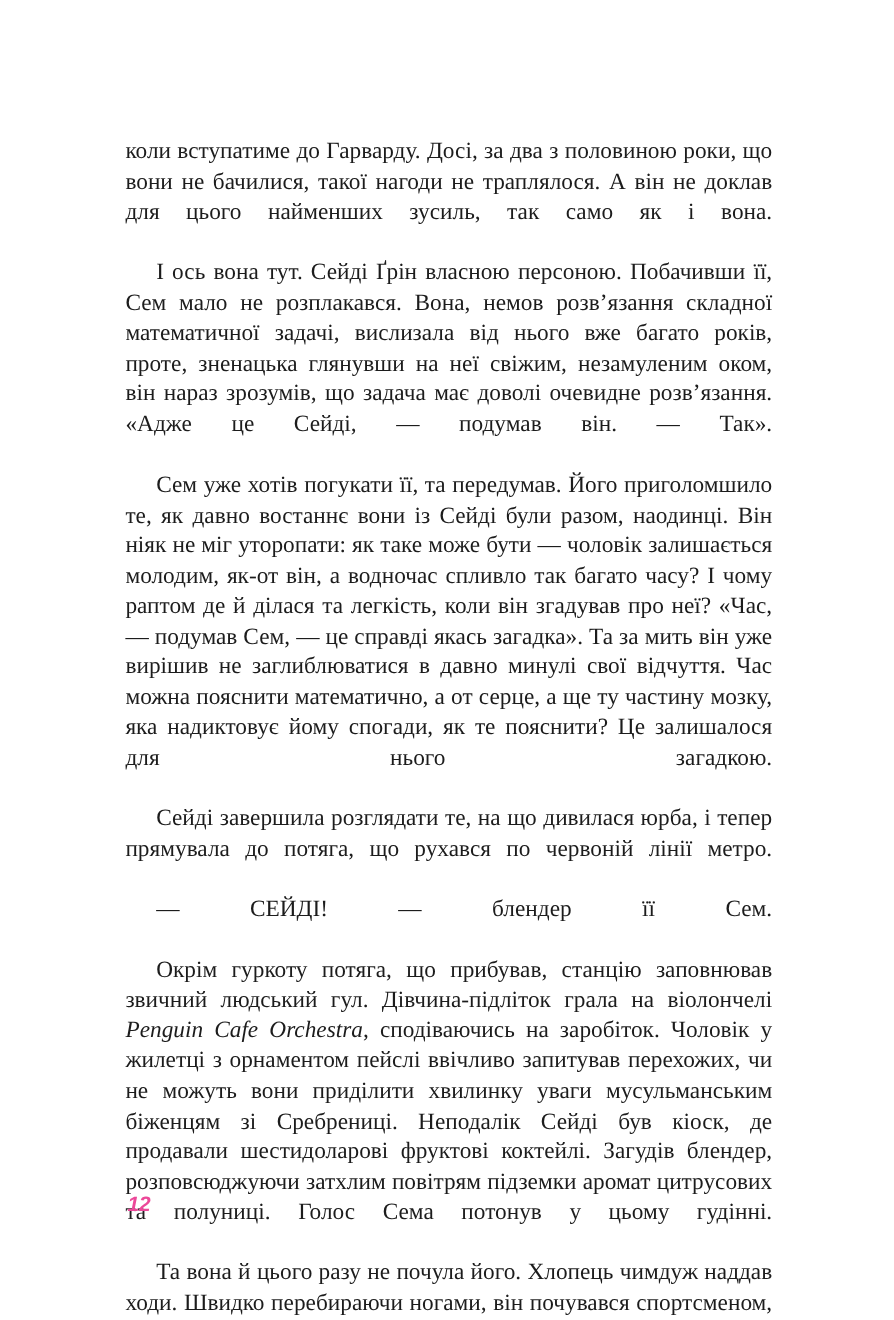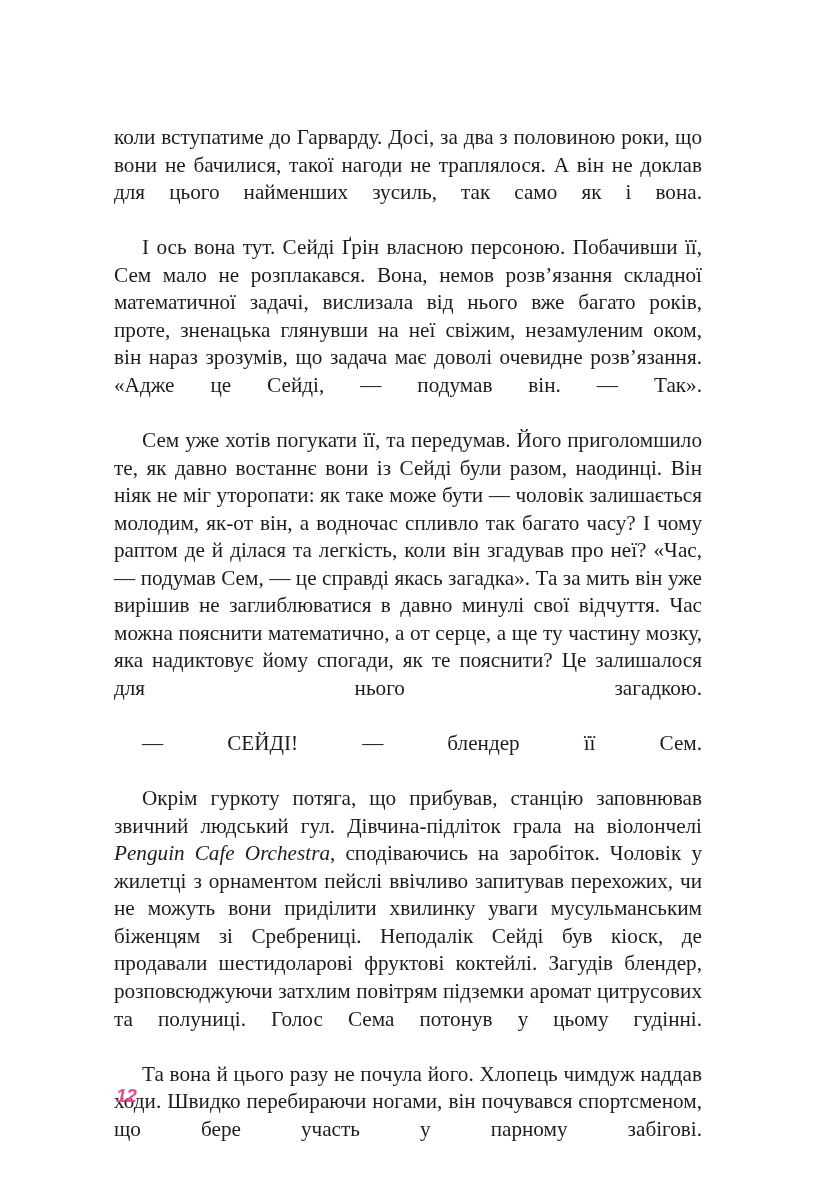--- a/index.html
+++ b/index.html
@@ -74,20 +74,21 @@
 </style>
 </head>
 <body style="background: rgb(255, 255, 255); color: rgb(28, 28, 28);">
 
 <div class="page">
 
   <div class="text-block" id="body-text-block">
       <p class="para no-indent"><span>коли вступатиме до Гарварду. Досі, за два з половиною роки, що вони не бачилися, такої нагоди не траплялося. А він не доклав для цього найменших зусиль, так само як і вона.</span></p>
       <p class="para"><span>І ось вона тут. Сейді Ґрін власною персоною. Побачивши її, Сем мало не розплакався. Вона, немов розв’язання складної математичної задачі, вислизала від нього вже багато років, проте, зненацька глянувши на неї свіжим, незамуленим оком, він нараз зрозумів, що задача має доволі очевидне розв’язання. «Адже це Сейді, — подумав він. — Так».</span></p>
       <p class="para"><span>Сем уже хотів погукати її, та передумав. Його приголомшило те, як давно востаннє вони із Сейді були разом, наодинці. Він ніяк не міг уторопати: як таке може бути — чоловік залишається молодим, як-от він, а водночас спливло так багато часу? І чому раптом де й ділася та легкість, коли він згадував про неї? «Час, — подумав Сем, — це справді якась загадка». Та за мить він уже вирішив не заглиблюватися в давно минулі свої відчуття. Час можна пояснити математично, а от серце, а ще ту частину мозку, яка надиктовує йому спогади, як те пояснити? Це залишалося для нього загадкою.</span></p>
+      <p class="para"><span>Сейді завершила розглядати те, на що дивилася юрба, і тепер прямувала до потяга, що рухався по червоній лінії метро.</span></p>
       <p class="para"><span>— СЕЙДІ! — блендер її Сем.</span></p>
       <p class="para"><span>Окрім гуркоту потяга, що прибував, станцію заповнював звичний людський гул. Дівчина-підліток грала на віолончелі </span><em class="title-italic">Penguin Cafe Orchestra</em><span>, сподіваючись на заробіток. Чоловік у жилетці з орнаментом пейслі ввічливо запитував перехожих, чи не можуть вони приділити хвилинку уваги мусульманським біженцям зі Сребрениці. Неподалік Сейді був кіоск, де продавали шестидоларові фруктові коктейлі. Загудів блендер, розповсюджуючи затхлим повітрям підземки аромат цитрусових та полуниці. Голос Сема потонув у цьому гудінні.</span></p>
       <p class="para"><span>Та вона й цього разу не почула його. Хлопець чимдуж наддав ходи. Швидко перебираючи ногами, він почувався спортсменом, що бере участь у парному забігові.</span></p>
     </div>
 
   <div class="page-number">12</div>
 
 </div>
 
 </body></html>

